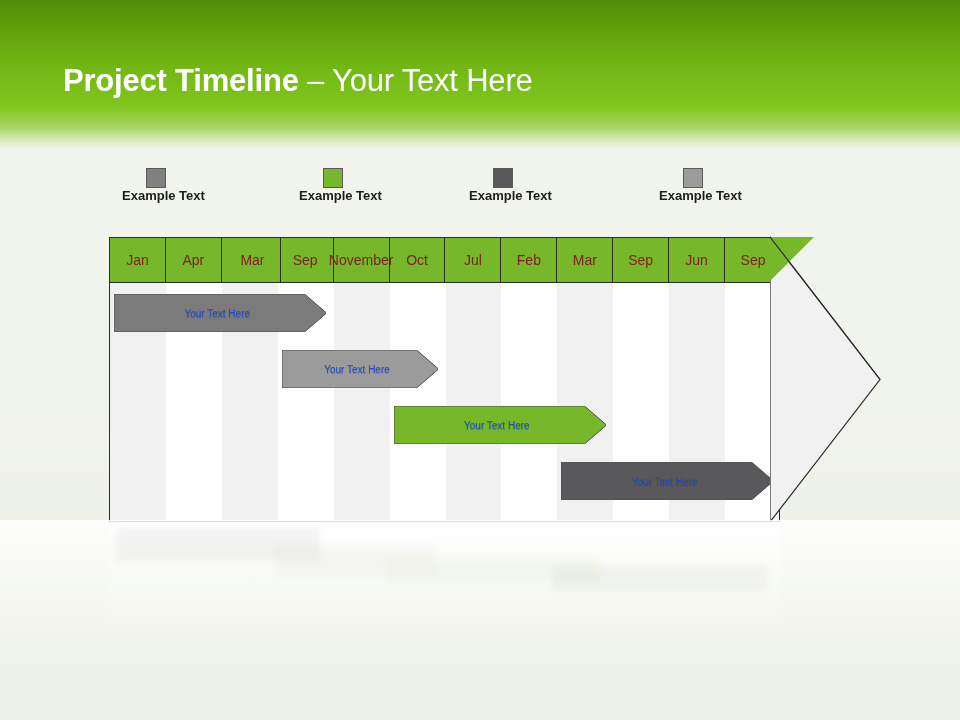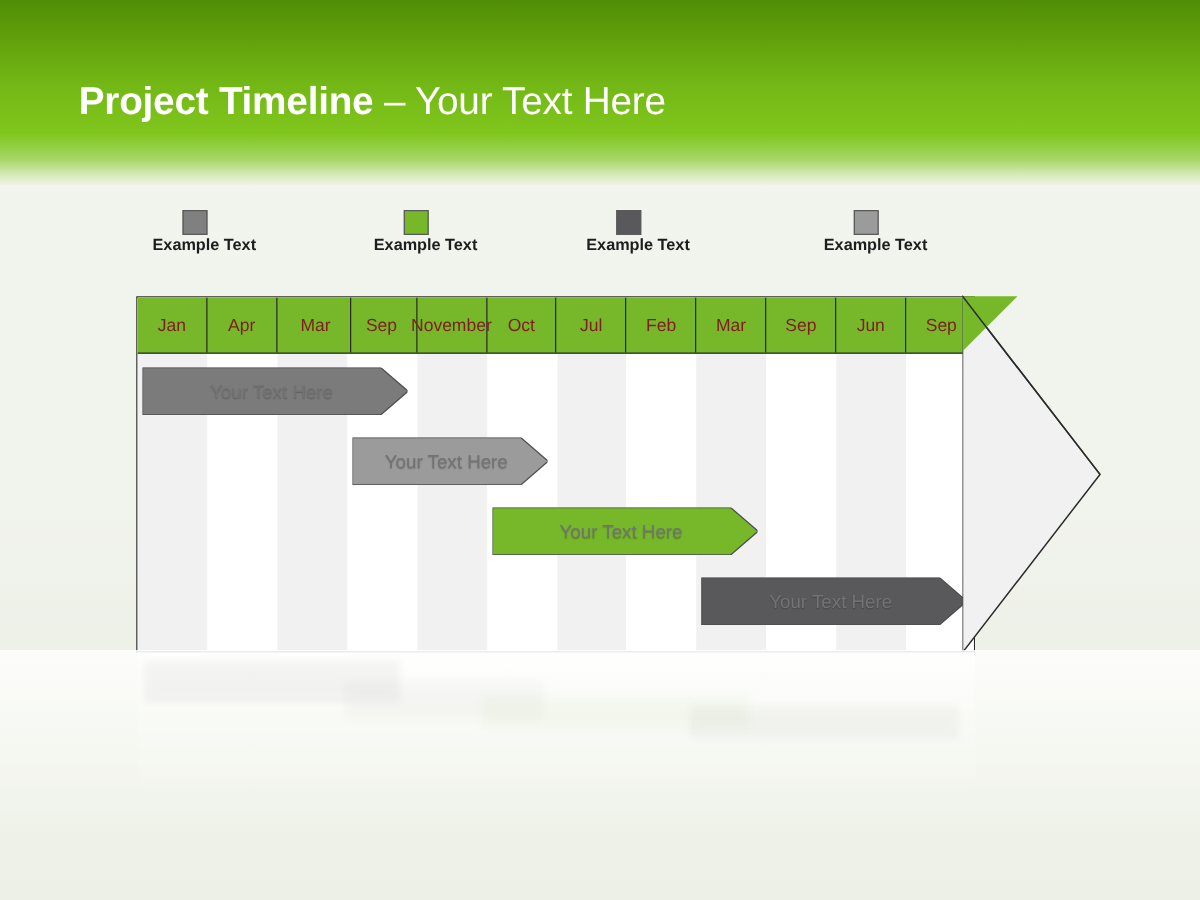--- a/index.html
+++ b/index.html
@@ -189,22 +189,22 @@
   .bar svg { display: block; }
   .bar-label {
     position: absolute;
     left: 16px;
     top: 0;
     right: 22px;
     height: 38px;
     display: flex;
     align-items: center;
     justify-content: center;
-    color: #737373;
-    font-size: 15px;
+    color: #1d4ed8;
+    font-size: 10px;
     white-space: nowrap;
     text-shadow: 0 1px 1px rgba(0,0,0,0.25);
     pointer-events: none;
   }
 </style>
 </head>
 <body>
 
 <div id="slide">
 

